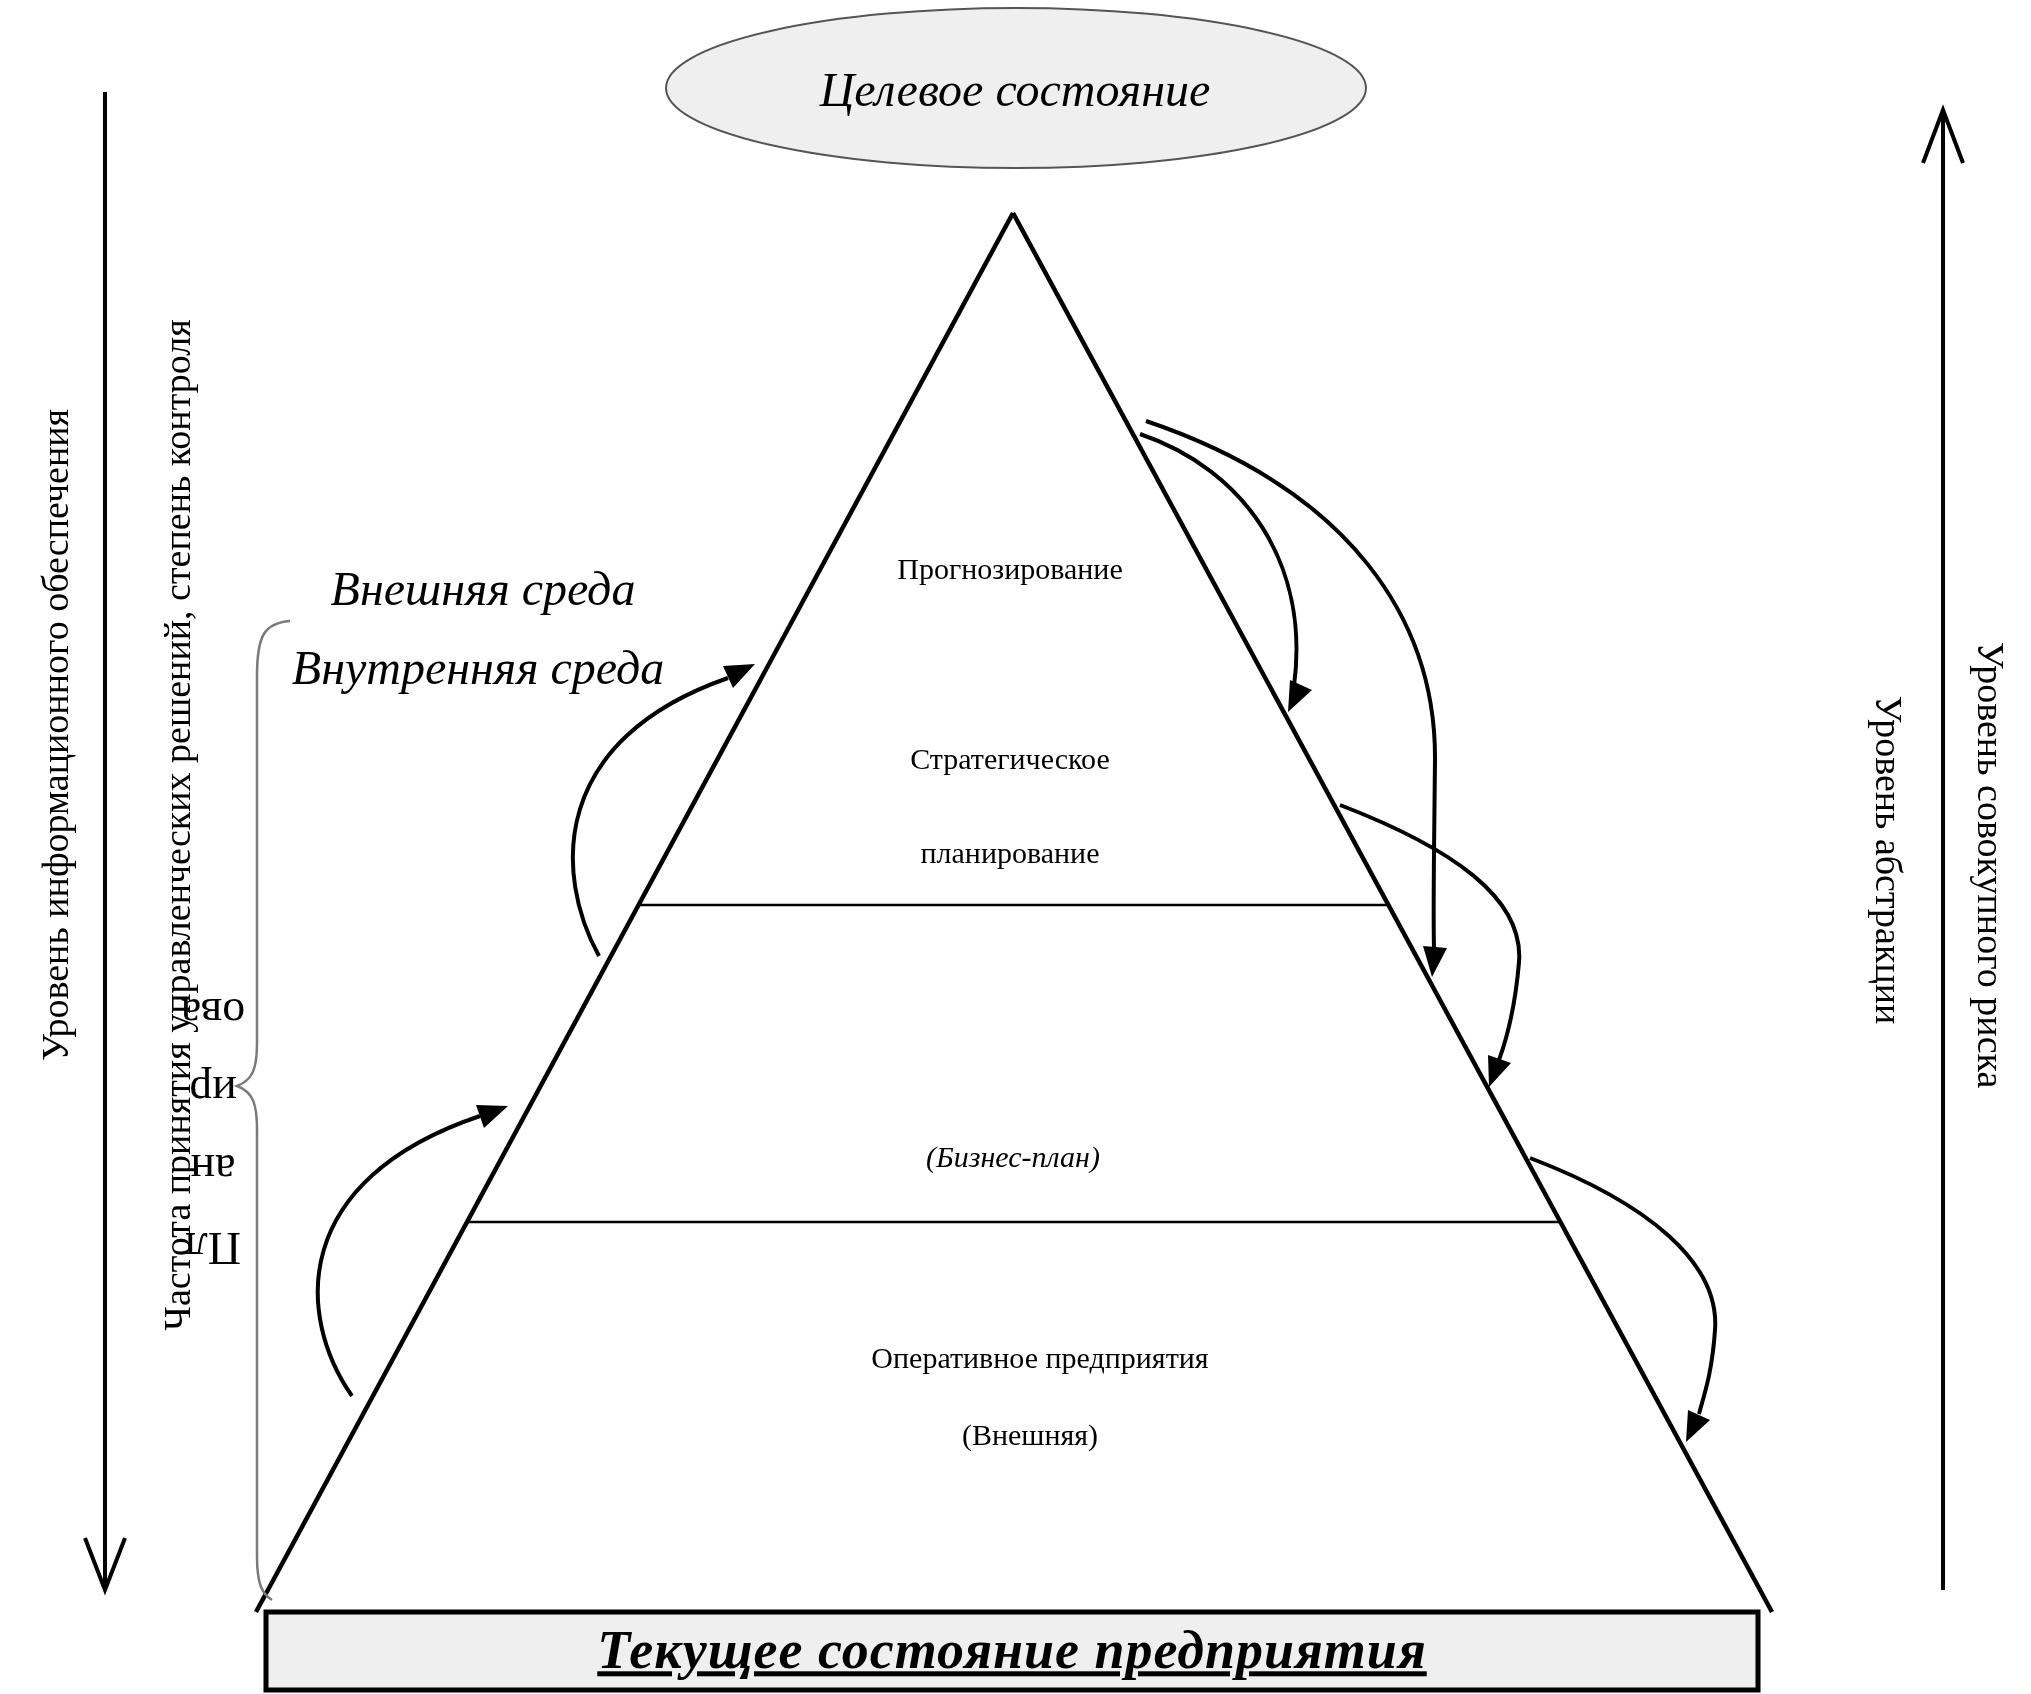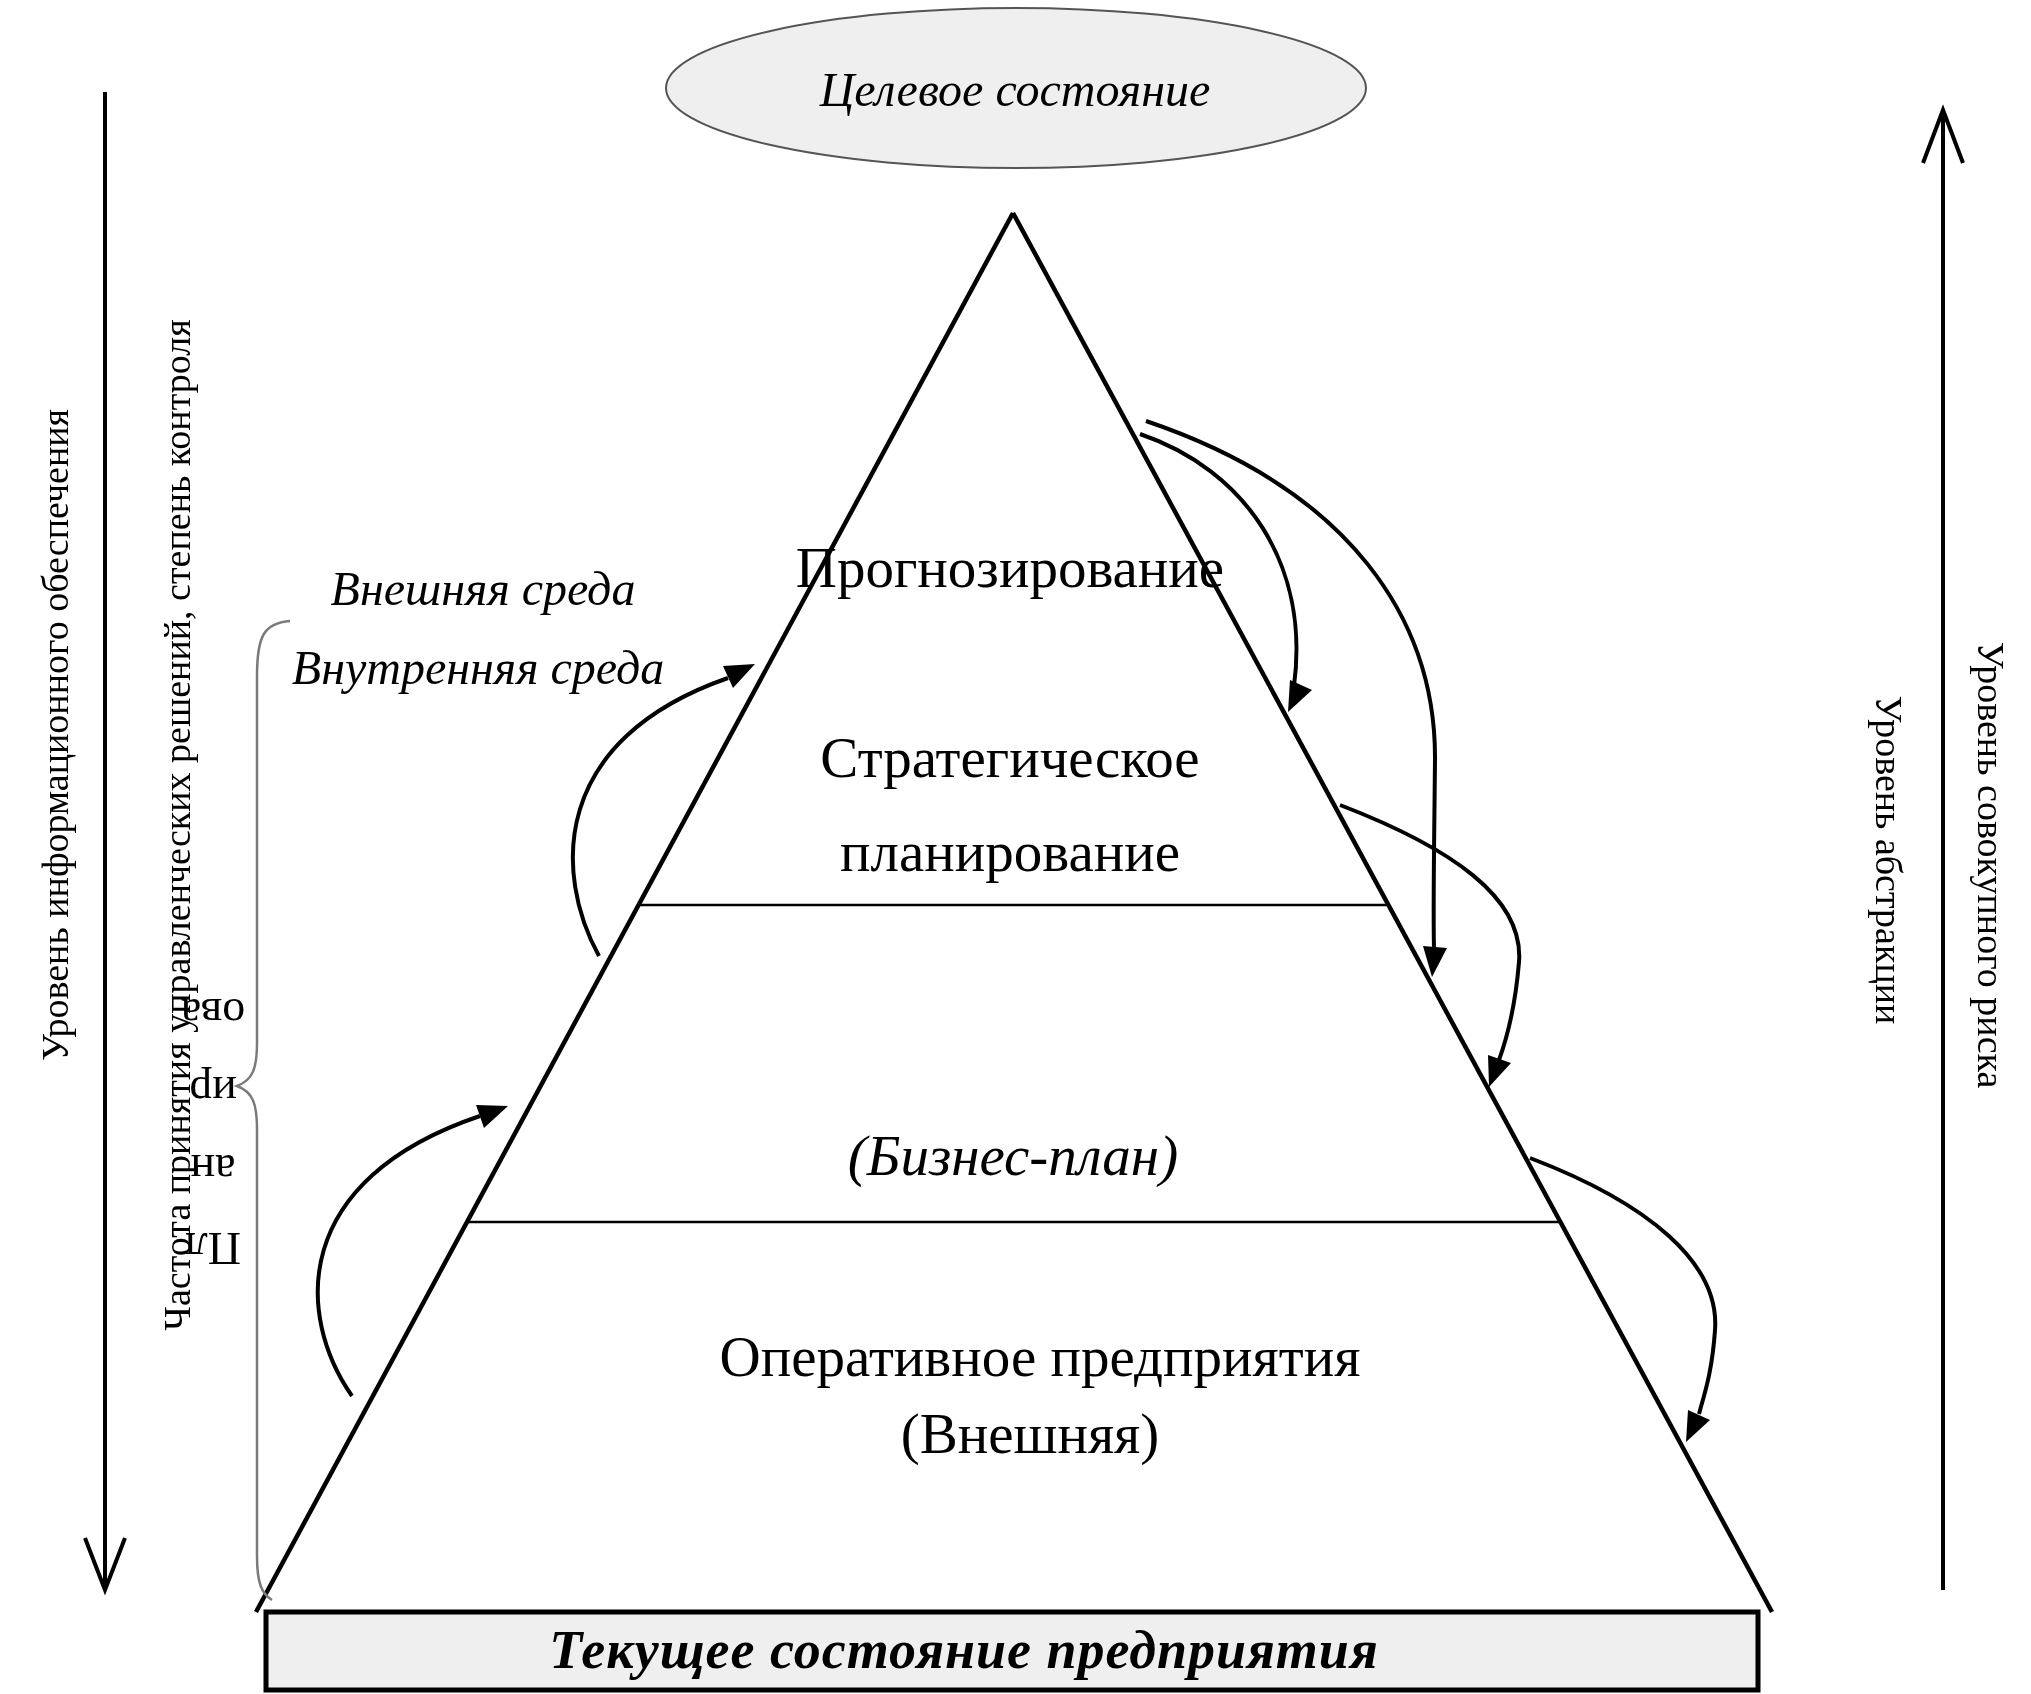--- a/index.html
+++ b/index.html
@@ -1,20 +1,20 @@
 <!DOCTYPE html>
 <html><head>
 <meta charset="utf-8">
 <style>
   html,body{margin:0;padding:0;background:#ffffff;}
   body{width:2031px;height:1694px;position:relative;font-family:"Liberation Serif",serif;color:#000;}
   .stage{position:absolute;left:0;top:0;width:2031px;height:1694px;overflow:hidden;}
   svg.canvas{position:absolute;left:0;top:0;}
   .txt{position:absolute;transform:translate(-50%,-50%);white-space:nowrap;text-align:center;line-height:1.1;}
-  .lvl{font-size:57px;}
+  .lvl{font-size:30px;}
   .rot-ccw{transform:translate(-50%,-50%) rotate(-90deg);}
   .rot-cw{transform:translate(-50%,-50%) rotate(90deg);}
   .rot-180{transform:translate(-50%,-50%) rotate(180deg);}
   .axis-label{font-size:38px;}
   .env{font-size:48px;font-style:italic;}
   .ellipse-label{font-size:48px;font-style:italic;}
   .base-label{font-size:54px;font-style:italic;font-weight:600;letter-spacing:1px;}
   .frag{font-size:46px;line-height:78px;}
   .frag span{display:block;}
 </style>
@@ -80,21 +80,21 @@
   <div class="txt lvl" style="left:1010px;top:568px;">Прогнозирование</div>
 
   <div class="txt lvl" style="left:1010px;top:742px;margin-top:16px;">Стратегическое</div>
   <div class="txt lvl" style="left:1010px;top:852px;">планирование</div>
 
   <div class="txt lvl" style="left:1013px;top:1156px;font-style:italic;">(Бизнес-план)</div>
 
   <div class="txt lvl" style="left:1040px;top:1357px;">Оперативное предприятия</div>
   <div class="txt lvl" style="left:1030px;top:1434px;">(Внешняя)</div>
 
-  <div class="txt base-label" style="left:964px;top:1651px;">Текущее состояние предприятия</div>
+  <div class="txt base-label" style="left:1012px;top:1651px;text-decoration:underline;">Текущее состояние предприятия</div>
 
   <div class="txt env" style="left:483px;top:589px;">Внешняя среда</div>
   <div class="txt env" style="left:478px;top:668px;">Внутренняя среда</div>
 
   <div class="txt axis-label rot-ccw" style="left:56px;top:735px;">Уровень информационного обеспечения</div>
   <div class="txt axis-label rot-ccw" style="left:178px;top:825px;">Частота принятия управленческих решений, степень контроля</div>
   <div class="txt axis-label rot-cw" style="left:1888px;top:860px;">Уровень абстракции</div>
   <div class="txt axis-label rot-cw" style="left:1990px;top:865px;">Уровень совокупного риска</div>
 
   <div class="txt frag rot-180" style="left:213px;top:1131px;">

